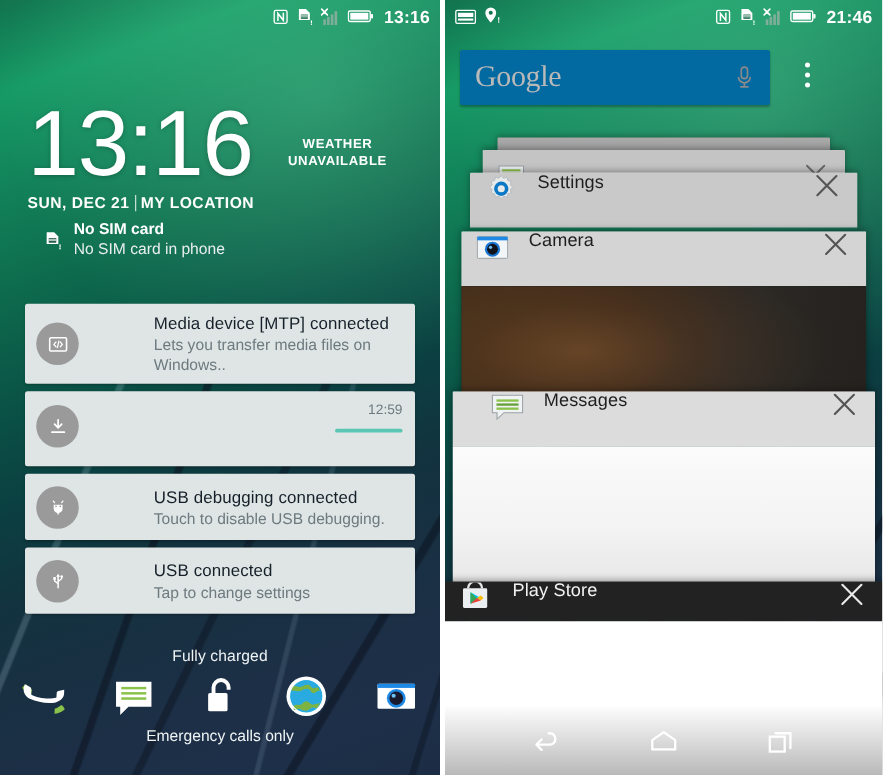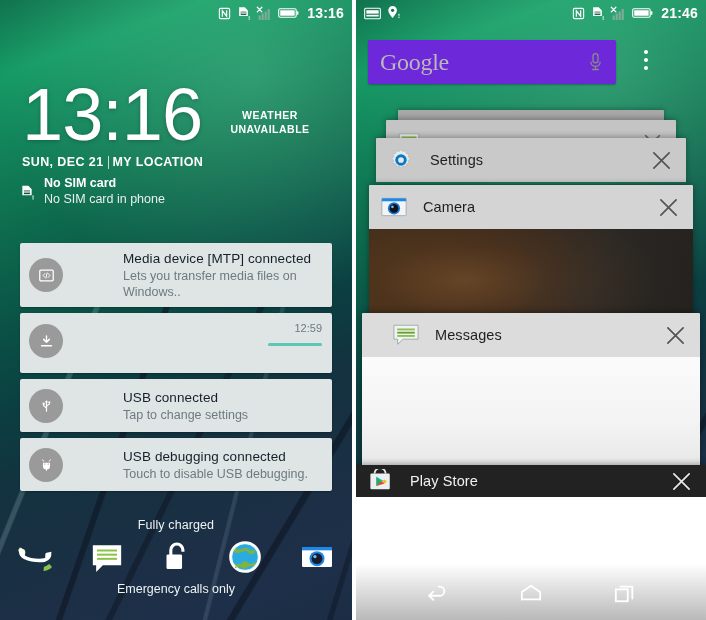--- a/index.html
+++ b/index.html
@@ -73,21 +73,21 @@
     color:#fff; font-size:10.5px; font-weight:700; letter-spacing:.5px; line-height:14px;
   }
   .dateline{
     position:absolute; left:22px; top:155px; color:#fff;
     font-size:12.5px; font-weight:700; letter-spacing:.4px;
     display:flex; align-items:center; gap:4px;
   }
   .dateline .bar{ width:1px; height:13px; background:rgba(255,255,255,.75); display:inline-block; }
   .dateline .dnum{ font-weight:800; }
 
-  .simrow{ position:absolute; left:19px; top:176px; display:flex; gap:9px; color:#fff; }
+  .simrow{ position:absolute; left:34px; top:176px; display:flex; gap:9px; color:#fff; }
   .simrow .txt1{ font-size:12.5px; font-weight:700; line-height:15px; }
   .simrow .txt2{ font-size:12.5px; font-weight:400; line-height:16px; color:#e9eef0; }
 
   
   .notis{ position:absolute; left:20px; right:20px; top:243px; display:flex; flex-direction:column; gap:6px; z-index:4; }
   .noti{
     position:relative; background:#dfe5e4; border-radius:2px; min-height:53px;
     display:flex; align-items:center; padding:7px 10px 7px 9px; overflow:hidden;
     box-shadow:0 1px 2px rgba(0,0,0,.25);
     gap:48px;
@@ -113,34 +113,34 @@
     display:flex; align-items:center; justify-content:center; gap:32px; z-index:4;
   }
   .emerg{
     position:absolute; left:0; right:0; top:582px; text-align:center;
     color:#eef3f4; font-size:12.5px;
   }
 
   
   .searchbar{
     position:absolute; left:12px; top:40px; width:248px; height:44px;
-    background:#6d28d9; border-radius:2px; display:flex; align-items:center;
+    background:#0369a1; border-radius:2px; display:flex; align-items:center;
     padding:0 12px; box-shadow:0 1px 2px rgba(0,0,0,.3); z-index:5;
   }
   .g-logo{
     font-family:"Liberation Serif", serif; font-size:24px; color:#b9b9b9; letter-spacing:-.3px;
   }
   .mic{ margin-left:auto; }
   .kebab{ position:absolute; left:288px; top:50px; display:flex; flex-direction:column; gap:4px; z-index:5; }
   .kebab span{ width:4px; height:4px; background:#fff; border-radius:50%; display:block; }
 
   .recents{ position:absolute; left:0; right:0; top:0; bottom:0; z-index:3; }
   .card{ position:absolute; border-radius:1px; overflow:hidden; box-shadow:0 -1px 6px rgba(0,0,0,.35); }
   .card-hdr{
-    height:44px; display:flex; align-items:center; padding:0 14px 0 12px;
+    height:44px; display:flex; align-items:flex-start; padding:0 14px 0 12px;
     background:#d0d0d0;
   }
   .card-hdr.dark{ background:#222222; }
   .card-ic{ width:26px; height:26px; flex:none; margin-right:16px; display:flex; align-items:center; justify-content:center; }
   .card-title{ font-size:14.5px; color:#1e1e1e; letter-spacing:.1px; }
   .card-hdr.dark .card-title{ color:#f2f2f2; }
   .card-x{ margin-left:auto; }
   .card-body{ background:#f4f4f4; }
 
   
@@ -252,46 +252,46 @@
               <path d="M5 18h14" stroke="#fff" stroke-width="2" stroke-linecap="round"></path>
             </svg>
         </div>
         <div class="noti-time">12:59</div>
         <div class="progress"></div>
       </div>
 
       <div class="noti">
         <div class="noti-ic">
           <svg width="17" height="17" viewBox="0 0 24 24">
+              <path d="M7 9.5h10v4.5a5 5 0 0 1-10 0z" fill="#fff"></path>
+              <circle cx="9.6" cy="11.4" r=".95" fill="#9a9a9a"></circle>
+              <circle cx="14.4" cy="11.4" r=".95" fill="#9a9a9a"></circle>
+              <path d="M8 7.3L6.6 5.4M16 7.3l1.4-1.9" stroke="#fff" stroke-width="1.4" stroke-linecap="round"></path>
+              <path d="M12 14v6" stroke="#fff" stroke-width="1.6" stroke-linecap="round"></path>
+            </svg>
+        </div>
+        <div class="noti-body">
+          <div class="noti-title">USB debugging connected</div>
+          <div class="noti-sub">Touch to disable USB debugging.</div>
+        </div>
+      </div>
+
+      <div class="noti">
+        <div class="noti-ic">
+          <svg width="17" height="17" viewBox="0 0 24 24">
               <path d="M12 20V6" stroke="#fff" stroke-width="1.7" stroke-linecap="round"></path>
               <path d="M12 4.5l2.2 3h-4.4z" fill="#fff"></path>
               <path d="M12 13l4-3.2v-2M12 15.5l-4-3.2V9.6" stroke="#fff" stroke-width="1.5" fill="none"></path>
               <circle cx="16" cy="7.4" r="1.5" fill="#fff"></circle>
               <rect x="6.5" y="8" width="3" height="3" fill="#fff"></rect>
             </svg>
         </div>
         <div class="noti-body">
           <div class="noti-title">USB connected</div>
           <div class="noti-sub">Tap to change settings</div>
-        </div>
-      </div>
-
-      <div class="noti">
-        <div class="noti-ic">
-          <svg width="17" height="17" viewBox="0 0 24 24">
-              <path d="M7 9.5h10v4.5a5 5 0 0 1-10 0z" fill="#fff"></path>
-              <circle cx="9.6" cy="11.4" r=".95" fill="#9a9a9a"></circle>
-              <circle cx="14.4" cy="11.4" r=".95" fill="#9a9a9a"></circle>
-              <path d="M8 7.3L6.6 5.4M16 7.3l1.4-1.9" stroke="#fff" stroke-width="1.4" stroke-linecap="round"></path>
-              <path d="M12 14v6" stroke="#fff" stroke-width="1.6" stroke-linecap="round"></path>
-            </svg>
-        </div>
-        <div class="noti-body">
-          <div class="noti-title">USB debugging connected</div>
-          <div class="noti-sub">Touch to disable USB debugging.</div>
         </div>
       </div>
     </div>
 
     <div class="charged">Fully charged</div>
 
     <div class="shortcuts">
       <span class="ico">
         <svg width="40" height="40" viewBox="0 0 48 48">
           <g transform="rotate(-38 24 24)">

